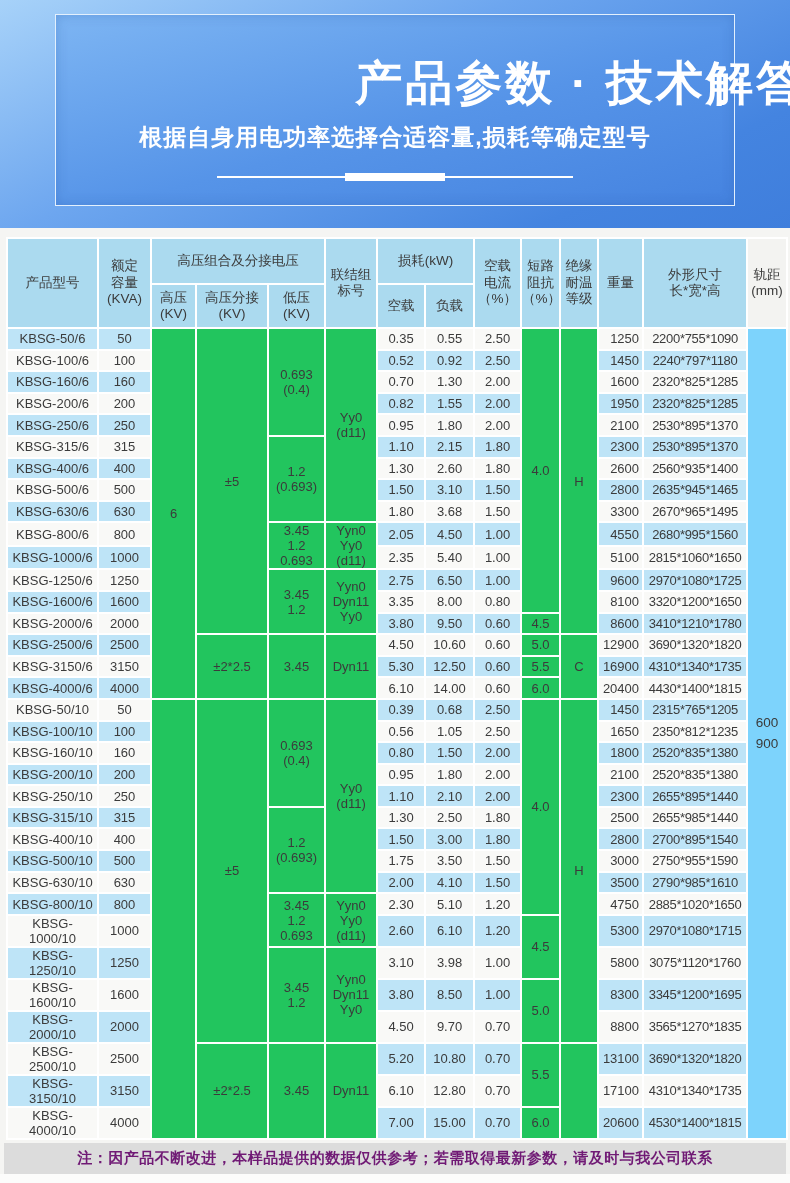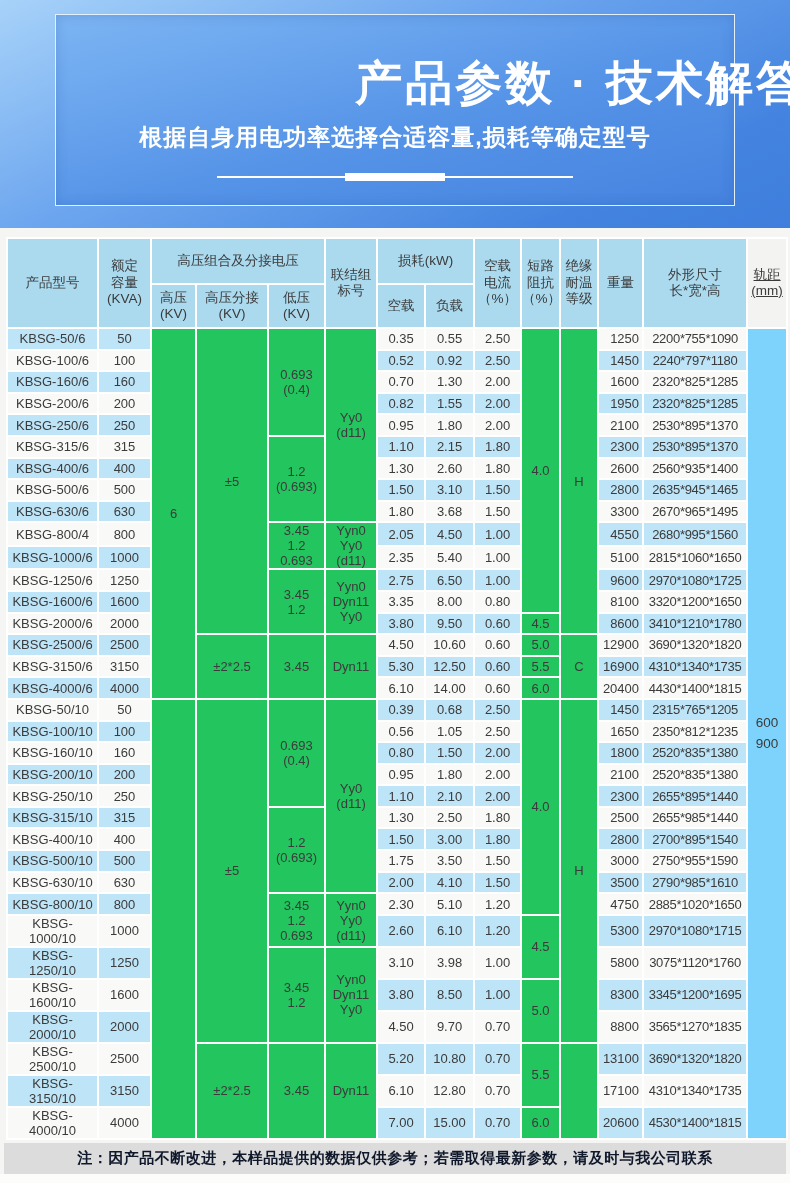--- a/index.html
+++ b/index.html
@@ -24,33 +24,33 @@
     width:100px; height:8px; background:#ffffff; }
 
   
   .table-wrap { padding:9px 6px 0 6px; }
   table { border-collapse:collapse; table-layout:fixed; width:778px; }
   th, td { border:2px solid #ffffff; text-align:center; color:#3b3b3b; overflow:hidden; }
   thead th { background:#abdaef; font-size:13.5px; font-weight:500; line-height:1.22;
     white-space:pre-line; padding:2px 0; }
   thead tr.hrow1 { height:46px; }
   thead tr.hrow2 { height:44px; }
-  thead th.light { background:#f3f3f1;text-decoration:underline; }
+  thead th.light { background:#f3f3f1; }
   tbody td { height:21.6px; font-size:13px; line-height:15px; padding:0 1px; white-space:pre-line; }
   td.blue  { background:#bee4f7; }
   td.white { background:#f9f9f7; }
   td.merged { background:#22c55e; }
   td.gauge { background:#7dd3fc; font-size:13.5px; line-height:21px; }
   td.weight { text-align:right; padding-right:3px; }
   td.dims { letter-spacing:-0.3px; }
 
   
   .note-bar { margin:3px 4px 0 4px; height:31px; background:#dcdcdc;
     display:flex; align-items:center; justify-content:center; }
-  .note-text { font-size:15px; font-weight:600; color:#0f172a; letter-spacing:0.5px; white-space:nowrap; }
+  .note-text { font-size:15px; font-weight:600; color:#701a75; letter-spacing:0.5px; white-space:nowrap; }
   .bottom-strip { height:12px; background:#fcfcfb; margin-top:0; }
 </style>
 </head>
 <body>
 
 <div class="page">
 
   <div class="banner">
     <div class="banner-inner"></div>
     <div class="banner-title">产品参数 · 技术解答</div>
@@ -200,21 +200,21 @@
           <tr>
             <td class="blue">KBSG-630/6</td>
             <td class="blue">630</td>
             <td class="white">1.80</td>
             <td class="white">3.68</td>
             <td class="white">1.50</td>
             <td class="white weight">3300</td>
             <td class="white dims">2670*965*1495</td>
           </tr>
           <tr>
-            <td class="white">KBSG-800/4</td>
+            <td class="white">KBSG-800/6</td>
             <td class="white">800</td>
             <td class="merged" rowspan="2">3.45
 1.2
 0.693</td>
             <td class="merged" rowspan="2">Yyn0
 Yy0
 (d11)</td>
             <td class="blue">2.05</td>
             <td class="blue">4.50</td>
             <td class="blue">1.00</td>

